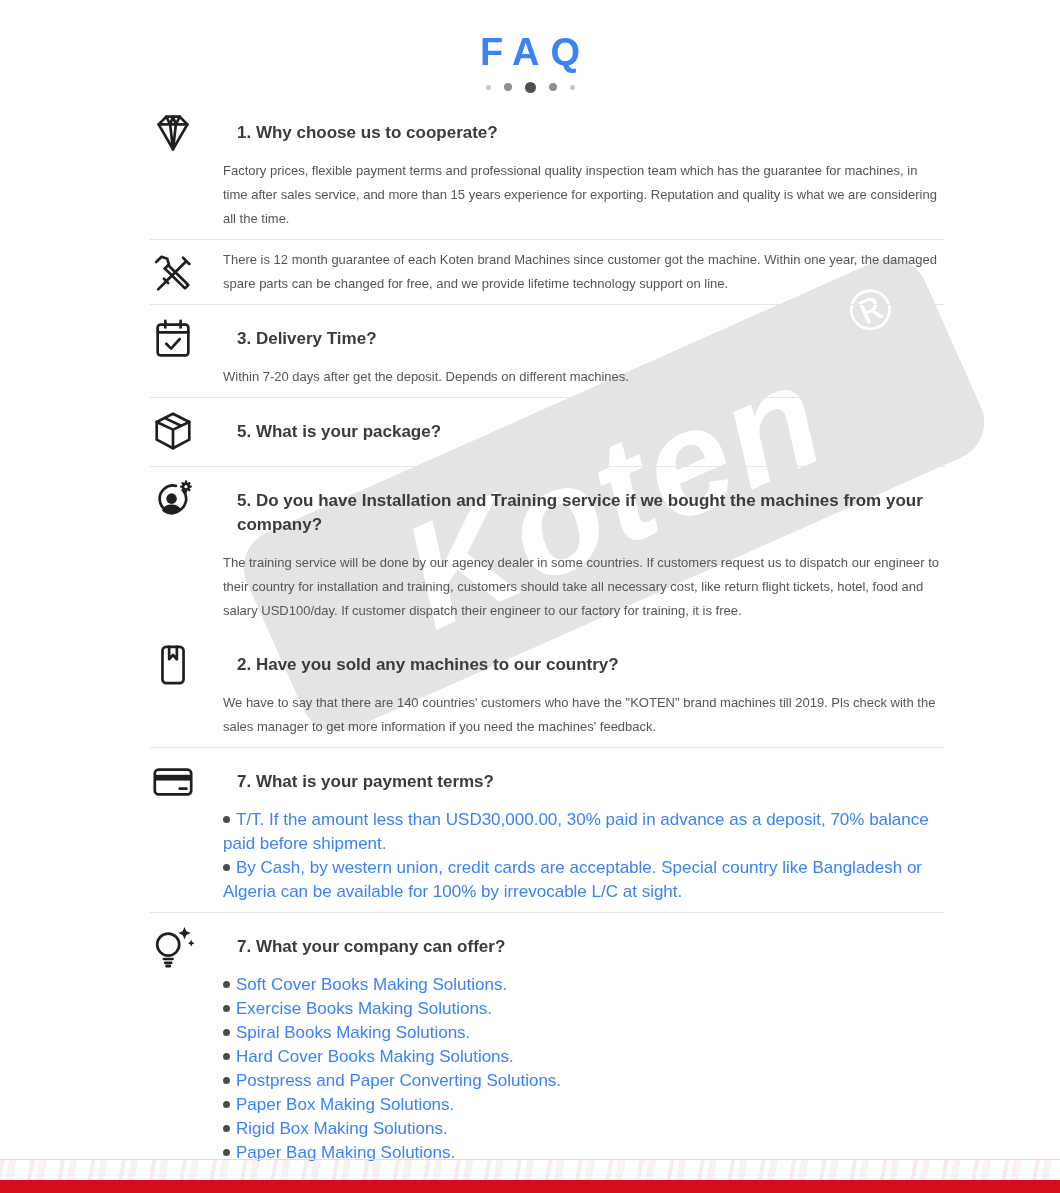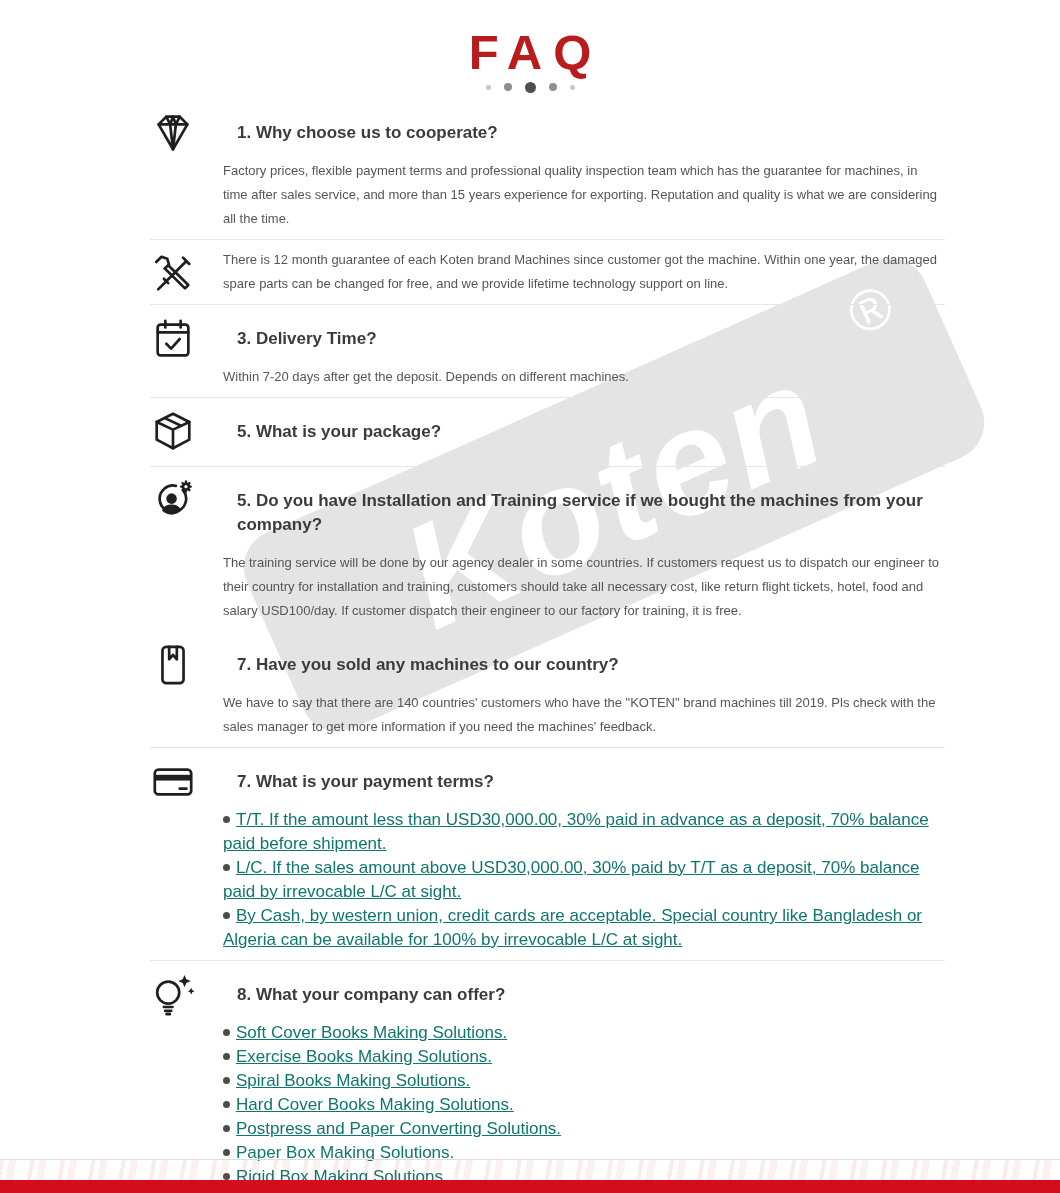--- a/index.html
+++ b/index.html
@@ -4,21 +4,21 @@
 <style>
   html,body{margin:0;padding:0;}
   body{
     width:1060px;height:1193px;position:relative;overflow:hidden;
     background:#ffffff;font-family:"Liberation Sans","DejaVu Sans",sans-serif;
     -webkit-font-smoothing:antialiased;
   }
   
   .faq-header{padding-top:30px;text-align:center;position:relative;z-index:2;}
   .page-title{
-    margin:0;font-size:49px;line-height:44px;font-weight:700;color:#b91c1c;
+    margin:0;font-size:38px;line-height:44px;font-weight:700;color:#3b82f6;
     letter-spacing:11px;text-indent:11px;
   }
   .pagination-dots{margin-top:7px;display:flex;justify-content:center;align-items:center;gap:13px;height:12px;}
   .pdot{border-radius:50%;display:inline-block;}
   .pdot.s{width:5px;height:5px;background:#c6c6c6;}
   .pdot.m{width:8px;height:8px;background:#8f8f8f;}
   .pdot.l{width:11px;height:11px;background:#4f4f4f;}
   
   .koten-watermark{
     position:absolute;left:243px;top:388px;width:742px;height:214px;z-index:0;
@@ -33,21 +33,21 @@
     position:absolute;top:8px;right:40px;color:#ffffff;font-size:58px;font-weight:400;font-style:normal;
   }
   
   .faq-list{position:relative;z-index:1;margin:6px 115px 0 150px;}
   .faq-item{position:relative;padding:8px 0 8px 73px;}
   .faq-item.with-divider{border-bottom:1px solid #e5e5e5;}
   .faq-icon{position:absolute;left:0;top:11px;width:46px;height:46px;}
   .faq-icon svg{width:46px;height:46px;display:block;}
   .faq-title{margin:14px;font-size:17px;line-height:24px;font-weight:700;color:#3b3b3b;}
   .faq-body{margin:0;font-size:13px;line-height:24px;color:#565656;}
-  .faq-bullet{font-size:17px;line-height:24px;color:#0f766e;text-decoration:underline;}
+  .faq-bullet{font-size:17px;line-height:24px;color:#3b82f6;}
   .faq-bullet .dot{
     display:inline-block;width:7px;height:7px;border-radius:50%;
     background:#4c4c4c;margin-right:6px;vertical-align:2px;
   }
   
   .page-footer{position:absolute;left:0;right:0;bottom:0;z-index:2;}
   .footer-divider{border-top:1px solid #dcdcdc;height:0;}
   .watermark-strip{
     height:20px;
     background:repeating-linear-gradient(100deg,
@@ -141,50 +141,49 @@
     </article>
     <article class="faq-item with-divider">
       <span class="faq-icon">
         <svg viewBox="0 0 48 48">
           <g fill="none" stroke="#1f1f1f" stroke-width="2.8" stroke-linecap="round" stroke-linejoin="round">
     <rect x="13" y="5" width="22" height="38" rx="4"></rect>
     <path d="M20 5 v13 l4 -4.5 4 4.5 V5"></path>
           </g>
         </svg>
       </span>
-      <h3 class="faq-title">7. Have you sold any machines to our country?</h3>
+      <h3 class="faq-title">2. Have you sold any machines to our country?</h3>
       <p class="faq-body">We have to say that there are 140 countries' customers who have the "KOTEN" brand machines till 2019. Pls check with the sales manager to get more information if you need the machines' feedback.</p>
     </article>
     <article class="faq-item with-divider">
       <span class="faq-icon">
         <svg viewBox="0 0 48 48">
           <g fill="none" stroke="#1f1f1f" stroke-width="2.8" stroke-linecap="round" stroke-linejoin="round">
     <rect x="5" y="11" width="38" height="26" rx="4"></rect>
     <rect x="5" y="16.5" width="38" height="6" fill="#1f1f1f" stroke="none"></rect>
     <path d="M31 31 h7"></path>
           </g>
         </svg>
       </span>
       <h3 class="faq-title">7. What is your payment terms?</h3>
       <div class="faq-bullet"><span class="dot"></span>T/T. If the amount less than USD30,000.00, 30% paid in advance as a deposit, 70% balance paid before shipment.</div>
-      <div class="faq-bullet"><span class="dot"></span>L/C. If the sales amount above USD30,000.00, 30% paid by T/T as a deposit, 70% balance paid by irrevocable L/C at sight.</div>
       <div class="faq-bullet"><span class="dot"></span>By Cash, by western union, credit cards are acceptable. Special country like Bangladesh or Algeria can be available for 100% by irrevocable L/C at sight.</div>
     </article>
     <article class="faq-item">
       <span class="faq-icon">
         <svg viewBox="0 0 48 48">
           <g fill="none" stroke="#1f1f1f" stroke-width="2.8" stroke-linecap="round" stroke-linejoin="round">
     <circle cx="19" cy="21.5" r="11.5"></circle>
     <path d="M14.5 36.5 h9 M15.8 40.5 h6.4 M17.3 44 h3.4"></path>
     <path d="M36 3 l1.9 4.6 4.6 1.9 -4.6 1.9 -1.9 4.6 -1.9 -4.6 -4.6 -1.9 4.6 -1.9 z" fill="#1f1f1f" stroke="none"></path>
     <path d="M43 16.5 l1.1 2.4 2.4 1.1 -2.4 1.1 -1.1 2.4 -1.1 -2.4 -2.4 -1.1 2.4 -1.1 z" fill="#1f1f1f" stroke="none"></path>
           </g>
         </svg>
       </span>
-      <h3 class="faq-title">8. What your company can offer?</h3>
+      <h3 class="faq-title">7. What your company can offer?</h3>
       <div class="faq-bullet"><span class="dot"></span>Soft Cover Books Making Solutions.</div>
       <div class="faq-bullet"><span class="dot"></span>Exercise Books Making Solutions.</div>
       <div class="faq-bullet"><span class="dot"></span>Spiral Books Making Solutions.</div>
       <div class="faq-bullet"><span class="dot"></span>Hard Cover Books Making Solutions.</div>
       <div class="faq-bullet"><span class="dot"></span>Postpress and Paper Converting Solutions.</div>
       <div class="faq-bullet"><span class="dot"></span>Paper Box Making Solutions.</div>
       <div class="faq-bullet"><span class="dot"></span>Rigid Box Making Solutions.</div>
       <div class="faq-bullet"><span class="dot"></span>Paper Bag Making Solutions.</div>
     </article>
   </main>

